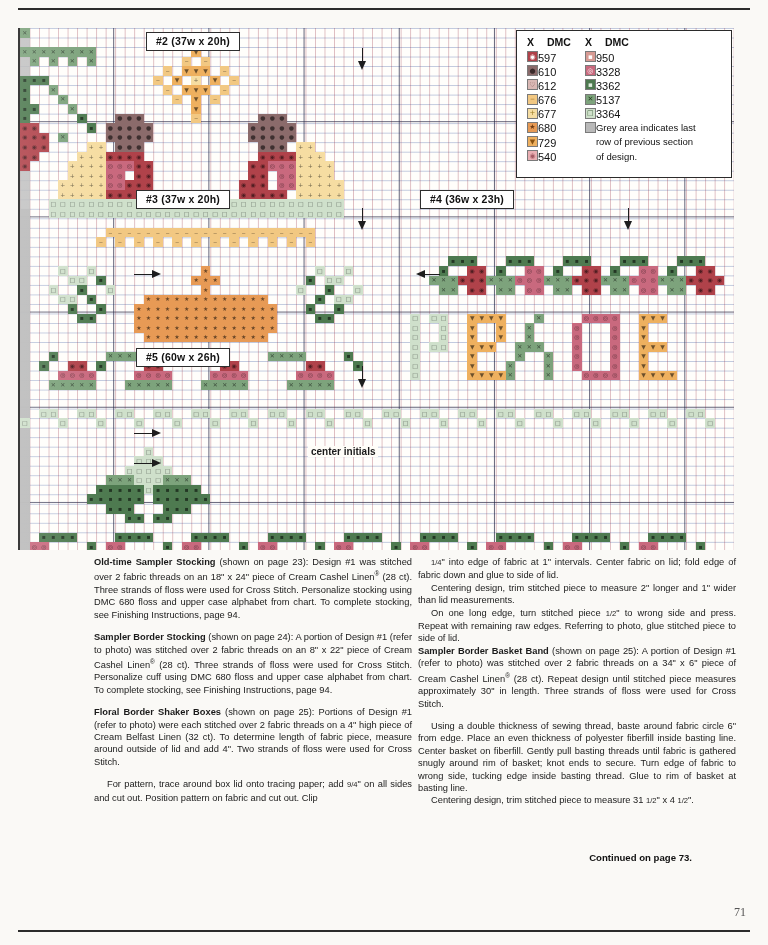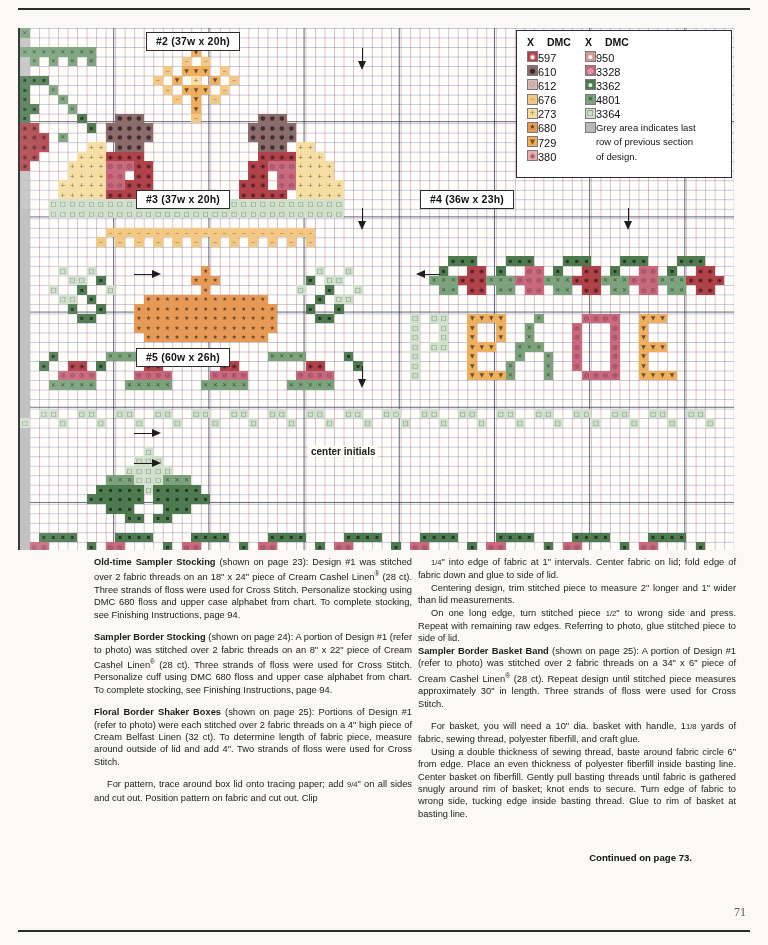--- a/index.html
+++ b/index.html
@@ -2510,66 +2510,66 @@
             <td class="dmc">612</td>
             <td class="gap"></td>
             <td><span class="sw" style="background:#4e7a50"><i style="color:#dfeddf">▪</i></span></td>
             <td class="dmc">3362</td>
           </tr>
           <tr>
             <td><span class="sw" style="background:#f2c882"><i style="color:#9a6a22">‒</i></span></td>
             <td class="dmc">676</td>
             <td class="gap"></td>
             <td><span class="sw" style="background:#7da37c"><i style="color:#24421f">✕</i></span></td>
-            <td class="dmc">4801</td>
+            <td class="dmc">5137</td>
           </tr>
           <tr>
             <td><span class="sw" style="background:#f6dda2"><i style="color:#9a7a22">+</i></span></td>
-            <td class="dmc">273</td>
+            <td class="dmc">677</td>
             <td class="gap"></td>
             <td><span class="sw" style="background:#cfe0cb"><i style="color:#4a6a45">□</i></span></td>
             <td class="dmc">3364</td>
           </tr>
           <tr>
             <td><span class="sw" style="background:#e79a55"><i style="color:#6d3a12">★</i></span></td>
             <td class="dmc">680</td>
             <td class="gap"></td>
             <td><span class="sw" style="background:#b9b9b9"></span></td>
             <td class="greynote">Grey area indicates last</td>
           </tr>
           <tr>
             <td><span class="sw" style="background:#eeb05f"><i style="color:#8a5210">▼</i></span></td>
             <td class="dmc">729</td>
             <td class="gap"></td>
             <td></td>
             <td class="greynote">row of previous section</td>
           </tr>
           <tr>
             <td><span class="sw" style="background:#e9aeb2"><i style="color:#a55a63">◉</i></span></td>
-            <td class="dmc">380</td>
+            <td class="dmc">540</td>
             <td class="gap"></td>
             <td></td>
             <td class="greynote">of design.</td>
           </tr>
         </tbody>
     </table>
   </div>
 
   <div class="cols">
     <div class="col left" id="col-left">
         <p><b>Old-time Sampler Stocking</b> (shown on page 23): Design #1 was stitched over 2 fabric threads on an 18" x 24" piece of Cream Cashel Linen<sup>®</sup> (28 ct). Three strands of floss were used for Cross Stitch. Personalize stocking using DMC 680 floss and upper case alphabet from chart. To complete stocking, see Finishing Instructions, page 94.</p>
         <p><b>Sampler Border Stocking</b> (shown on page 24): A portion of Design #1 (refer to photo) was stitched over 2 fabric threads on an 8" x 22" piece of Cream Cashel Linen<sup>®</sup> (28 ct). Three strands of floss were used for Cross Stitch. Personalize cuff using DMC 680 floss and upper case alphabet from chart. To complete stocking, see Finishing Instructions, page 94.</p>
         <p><b>Floral Border Shaker Boxes</b> (shown on page 25): Portions of Design #1 (refer to photo) were each stitched over 2 fabric threads on a 4" high piece of Cream Belfast Linen (32 ct). To determine length of fabric piece, measure around outside of lid and add 4". Two strands of floss were used for Cross Stitch.</p>
         <p class="ind">For pattern, trace around box lid onto tracing paper; add <span class="frac">9/4</span>" on all sides and cut out. Position pattern on fabric and cut out. Clip</p>
       </div>
     <div class="col right" id="col-right">
         <p class="ind"><span class="frac">1/4</span>" into edge of fabric at 1" intervals. Center fabric on lid; fold edge of fabric down and glue to side of lid.</p>
         <p class="ind">Centering design, trim stitched piece to measure 2" longer and 1" wider than lid measurements.</p>
         <p class="ind">On one long edge, turn stitched piece <span class="frac">1/2</span>" to wrong side and press. Repeat with remaining raw edges. Referring to photo, glue stitched piece to side of lid.</p>
         <p><b>Sampler Border Basket Band</b> (shown on page 25): A portion of Design #1 (refer to photo) was stitched over 2 fabric threads on a 34" x 6" piece of Cream Cashel Linen<sup>®</sup> (28 ct). Repeat design until stitched piece measures approximately 30" in length. Three strands of floss were used for Cross Stitch.</p>
-        <p class="ind">For basket, you will need a 10" dia. basket with handle, 1<span class="frac">1/8</span> yards of fabric, sewing thread, polyester fiberfill, and craft glue.</p>
         <p class="ind">Using a double thickness of sewing thread, baste around fabric circle 6" from edge. Place an even thickness of polyester fiberfill inside basting line. Center basket on fiberfill. Gently pull basting threads until fabric is gathered snugly around rim of basket; knot ends to secure. Turn edge of fabric to wrong side, tucking edge inside basting thread. Glue to rim of basket at basting line.</p>
+        <p class="ind">Centering design, trim stitched piece to measure 31 <span class="frac">1/2</span>" x 4 <span class="frac">1/2</span>".</p>
       </div>
     <div class="contin">Continued on  page 73.</div>
   </div>
 
   <div class="pagenum">71</div>
 </div>
 
 </body></html>

